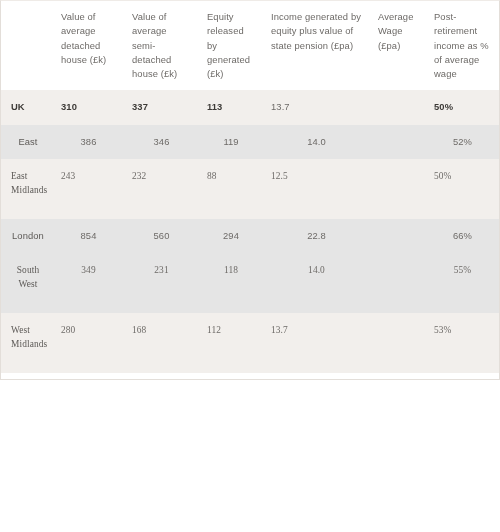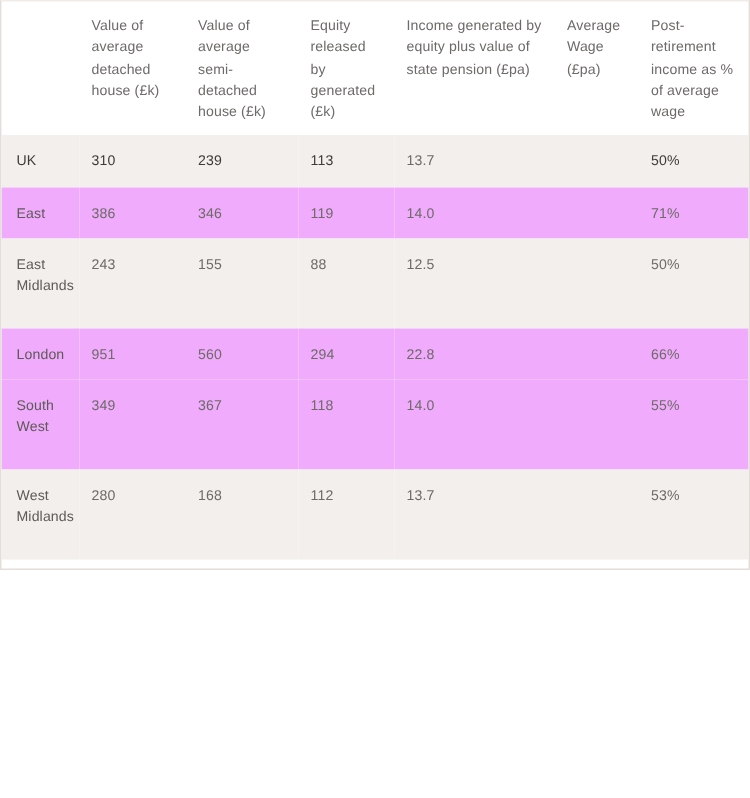--- a/index.html
+++ b/index.html
@@ -74,29 +74,29 @@
   tbody td.cell-label { padding-left: 10px; color: #5d5a57; }
   tbody td.cell-det,
   tbody td.cell-semi,
   tbody td.cell-eq,
   tbody td.cell-inc,
   tbody td.cell-wage,
   tbody td.cell-pct { padding-left: 8px; }
 
   
   tbody tr.row-shaded td { background: #f2efec; }
-  tbody tr.row-plain  td { background: #f0abfc; }
+  tbody tr.row-plain  td { background: #e5e5e5; text-align: center; }
 
   
-  tbody tr.row-total td { font-weight: normal; color: #3d3a37; }
+  tbody tr.row-total td { font-weight: bold; color: #3d3a37; }
   tbody tr.row-total td.cell-inc { font-weight: normal; color: #6d6a67; }
   tbody tr.row-total td.cell-wage { font-weight: normal; color: #6d6a67; }
 
   
-  tbody tr.row-tall td { padding-bottom: 22px; }
+  tbody tr.row-tall td { padding-bottom: 22px; font-family: Liberation Serif, serif; }
 </style>
 </head>
 <body>
 
 <div id="table-wrap">
   <table class="data-table">
     <colgroup>
       <col class="c-label">
       <col class="c-det">
       <col class="c-semi">
@@ -113,57 +113,57 @@
         <th class="hdr-eq">Equity released by generated (£k)</th>
         <th class="hdr-inc">Income generated by equity plus value of state pension (£pa)</th>
         <th class="hdr-wage">Average Wage (£pa)</th>
         <th class="hdr-pct">Post-retirement income as % of average wage</th>
       </tr>
     </thead>
     <tbody id="table-body">
         <tr class="row-shaded row-total">
           <td class="cell-label">UK</td>
           <td class="cell-det">310</td>
-          <td class="cell-semi">239</td>
+          <td class="cell-semi">337</td>
           <td class="cell-eq">113</td>
           <td class="cell-inc">13.7</td>
           <td class="cell-wage"></td>
           <td class="cell-pct">50%</td>
         </tr>
         <tr class="row-plain">
           <td class="cell-label">East</td>
           <td class="cell-det">386</td>
           <td class="cell-semi">346</td>
           <td class="cell-eq">119</td>
           <td class="cell-inc">14.0</td>
           <td class="cell-wage"></td>
-          <td class="cell-pct">71%</td>
+          <td class="cell-pct">52%</td>
         </tr>
         <tr class="row-shaded row-tall">
           <td class="cell-label">East Midlands</td>
           <td class="cell-det">243</td>
-          <td class="cell-semi">155</td>
+          <td class="cell-semi">232</td>
           <td class="cell-eq">88</td>
           <td class="cell-inc">12.5</td>
           <td class="cell-wage"></td>
           <td class="cell-pct">50%</td>
         </tr>
         <tr class="row-plain">
           <td class="cell-label">London</td>
-          <td class="cell-det">951</td>
+          <td class="cell-det">854</td>
           <td class="cell-semi">560</td>
           <td class="cell-eq">294</td>
           <td class="cell-inc">22.8</td>
           <td class="cell-wage"></td>
           <td class="cell-pct">66%</td>
         </tr>
         <tr class="row-plain row-tall">
           <td class="cell-label">South West</td>
           <td class="cell-det">349</td>
-          <td class="cell-semi">367</td>
+          <td class="cell-semi">231</td>
           <td class="cell-eq">118</td>
           <td class="cell-inc">14.0</td>
           <td class="cell-wage"></td>
           <td class="cell-pct">55%</td>
         </tr>
         <tr class="row-shaded row-tall">
           <td class="cell-label">West Midlands</td>
           <td class="cell-det">280</td>
           <td class="cell-semi">168</td>
           <td class="cell-eq">112</td>

